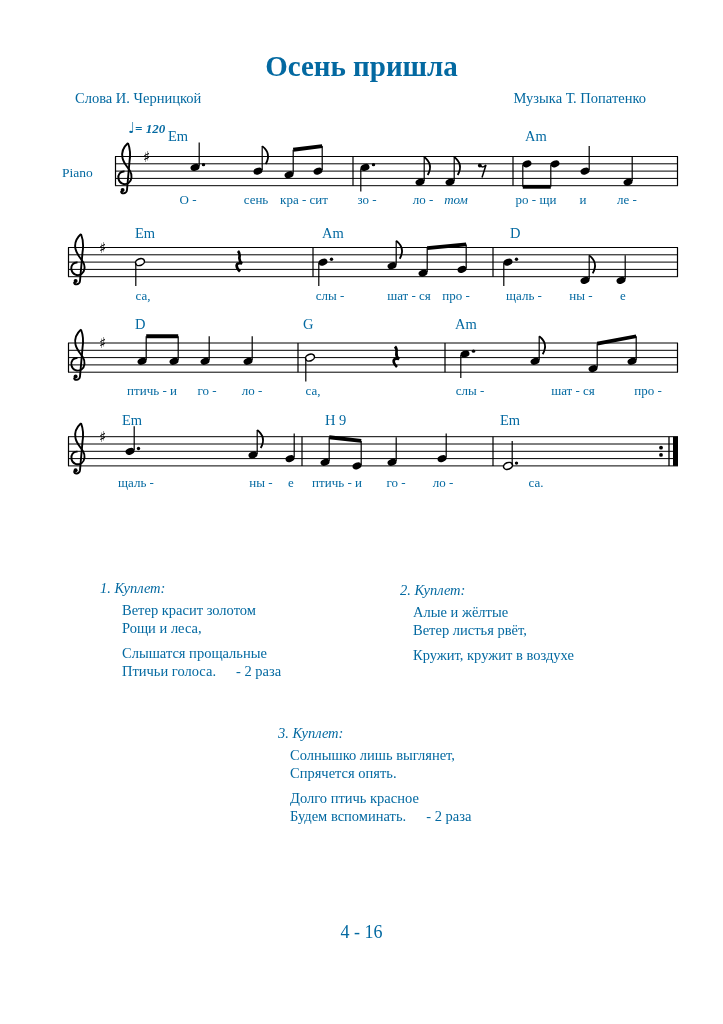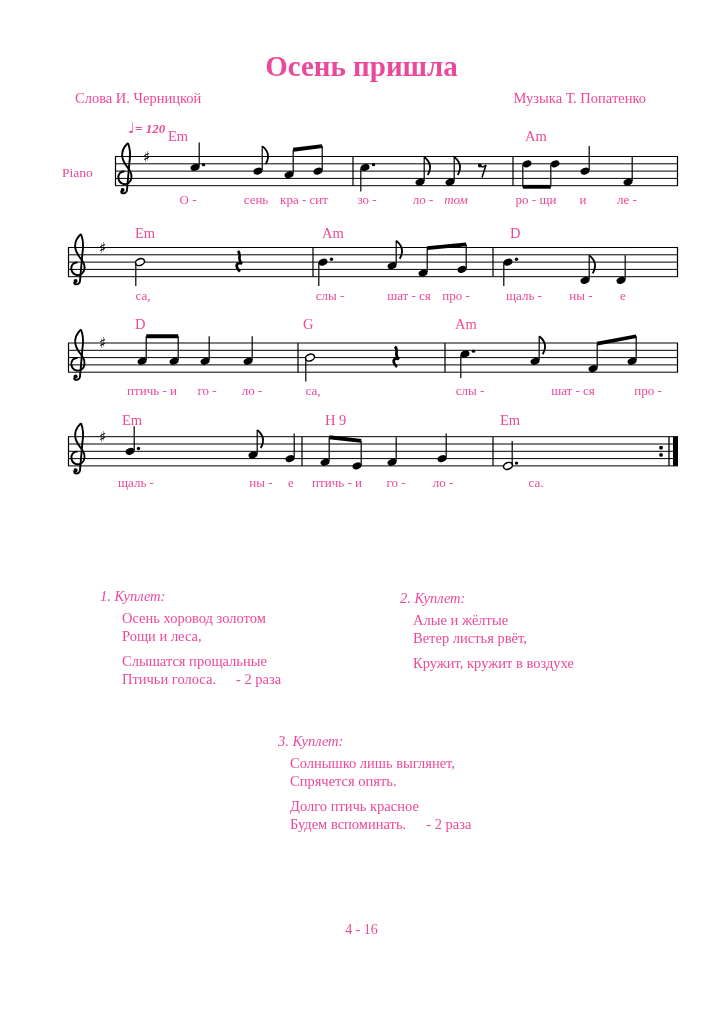--- a/index.html
+++ b/index.html
@@ -1,33 +1,33 @@
 <!DOCTYPE html>
 <html><head>
 <meta charset="utf-8">
 <style>
   html,body{margin:0;padding:0;background:#888;}
-  .page{position:relative;width:723px;height:1024px;background:#fff;color:#ec4899;
+  .page{position:relative;width:723px;height:1024px;background:#fff;color:#0369a1;
         font-family:"Liberation Serif",serif;overflow:hidden;margin:0 auto;}
   .title{position:absolute;top:50px;left:0;right:0;text-align:center;
          font-size:29px;font-weight:bold;}
   .credit{position:absolute;top:90px;font-size:14.5px;}
   .credit-left{left:75px;}
   .credit-right{right:77px;}
   .piano-label{position:absolute;left:62px;top:165px;font-size:13.5px;}
   .tempo{position:absolute;left:128px;top:119px;font-size:13px;font-weight:bold;white-space:nowrap;font-style:italic;}
   .tempo .glyph{font-family:"DejaVu Sans",sans-serif;font-size:15px;}
   #score-svg{position:absolute;left:0;top:0;}
   .chord{position:absolute;font-size:14.5px;white-space:nowrap;}
   .lyric{position:absolute;font-size:13px;transform:translateX(-50%);white-space:nowrap;}
   .verse{position:absolute;font-size:14.5px;line-height:18.5px;}
-  .verse .vh{font-style:italic;margin-bottom:3px;margin-top:8px;}
+  .verse .vh{font-style:italic;margin-bottom:3px;}
   .verse .vsp{height:6px;}
   .verse .rep{margin-left:20px;}
-  .pagenum{position:absolute;left:0;right:0;top:922px;text-align:center;font-size:14px;}
+  .pagenum{position:absolute;left:0;right:0;top:922px;text-align:center;font-size:18px;}
 </style>
 </head>
 <body>
 
 <div class="page">
   <div class="title">Осень пришла</div>
   <div class="credit credit-left">Слова И. Черницкой</div>
   <div class="credit credit-right">Музыка Т. Попатенко</div>
 
   <div id="score">
@@ -248,21 +248,21 @@
       <span class="lyric" style="left: 337px; top: 475px;">птичь - и</span>
       <span class="lyric" style="left: 396px; top: 475px;">го -</span>
       <span class="lyric" style="left: 443px; top: 475px;">ло -</span>
       <span class="lyric" style="left: 536px; top: 475px;">са.</span>
     </div>
 
   <div id="verses">
       <div class="verse" style="left: 100px; top: 579px;">
         <div class="vh">1. Куплет:</div>
         <div style="margin-left: 22px;">
-          <div class="vl">Осень хоровод золотом</div>
+          <div class="vl">Ветер красит золотом</div>
           <div class="vl">Рощи и леса,</div>
           <div class="vsp"></div>
           <div class="vl">Слышатся прощальные</div>
           <div class="vl">Птичьи голоса.<span class="rep">- 2 раза</span></div>
         </div>
       </div>
       <div class="verse" style="left: 400px; top: 581px;">
         <div class="vh">2. Куплет:</div>
         <div style="margin-left: 13px;">
           <div class="vl">Алые и жёлтые</div>

